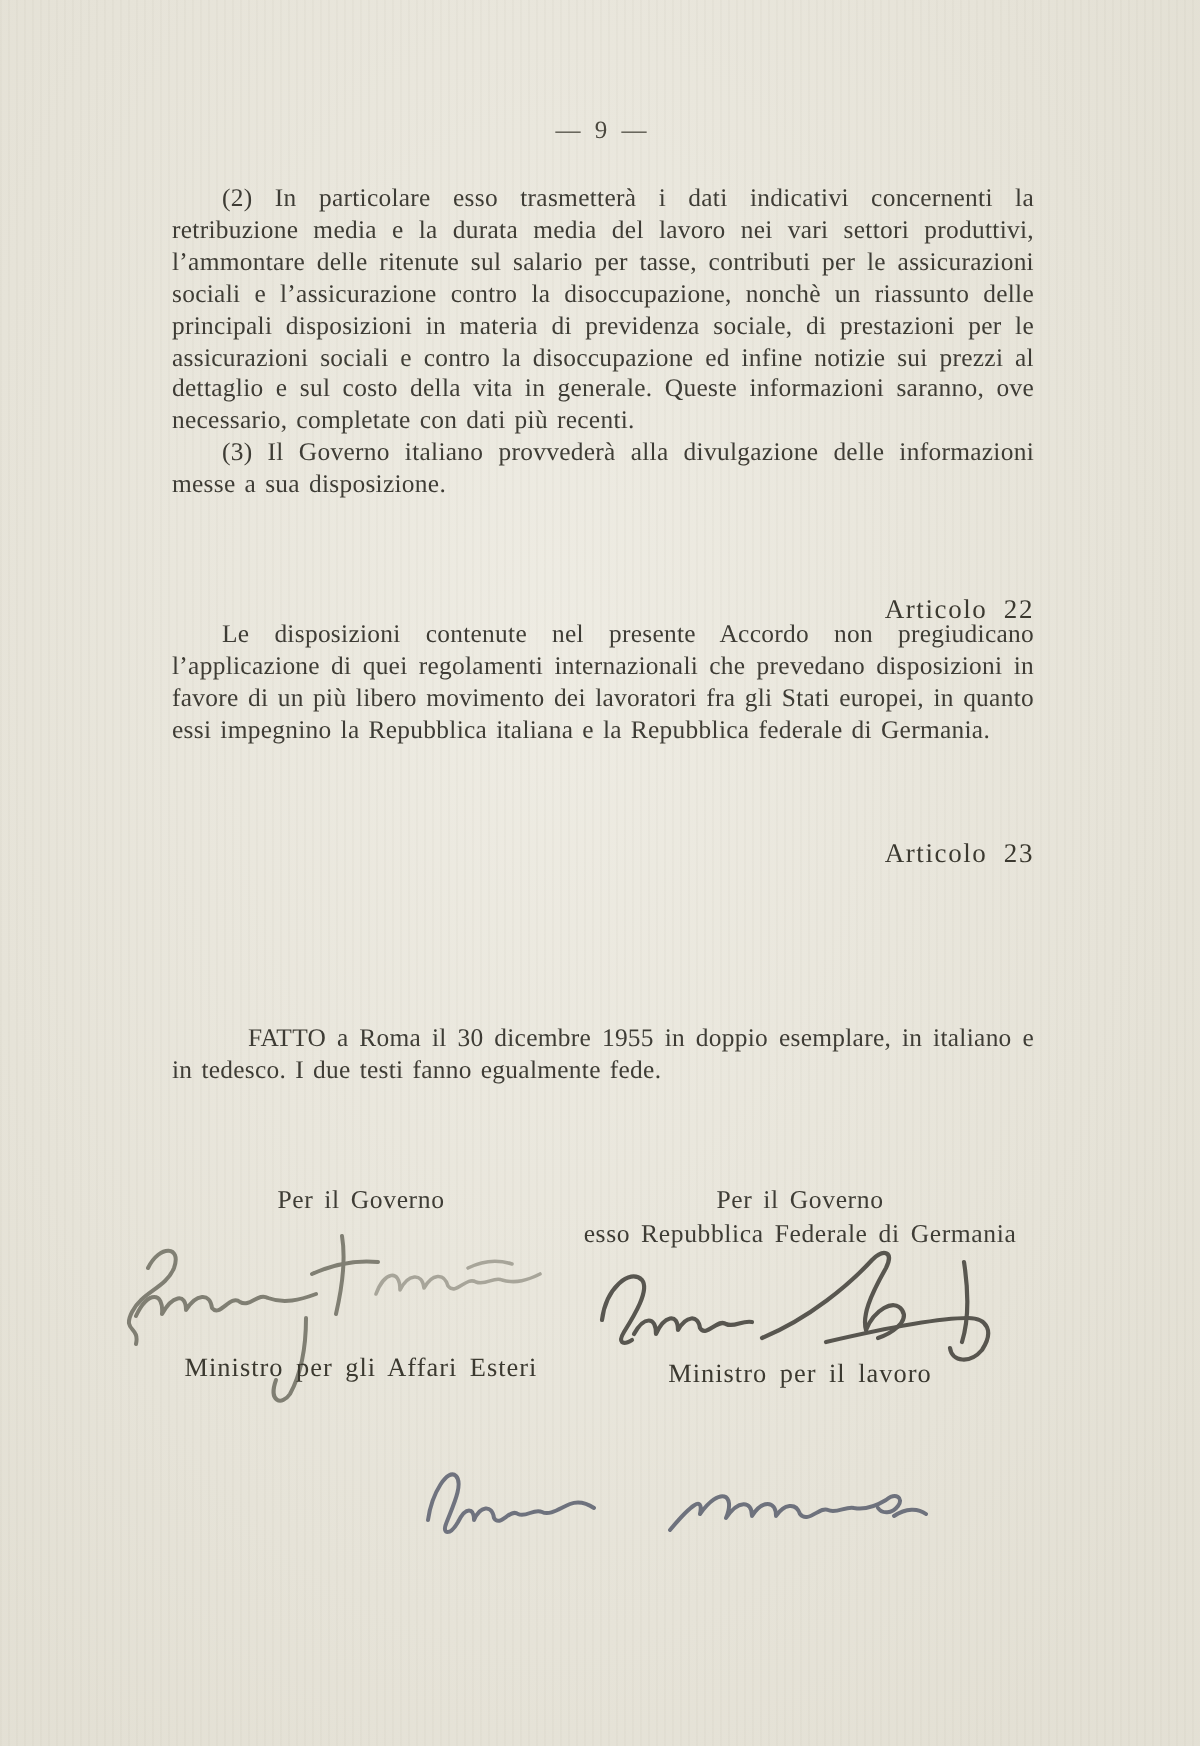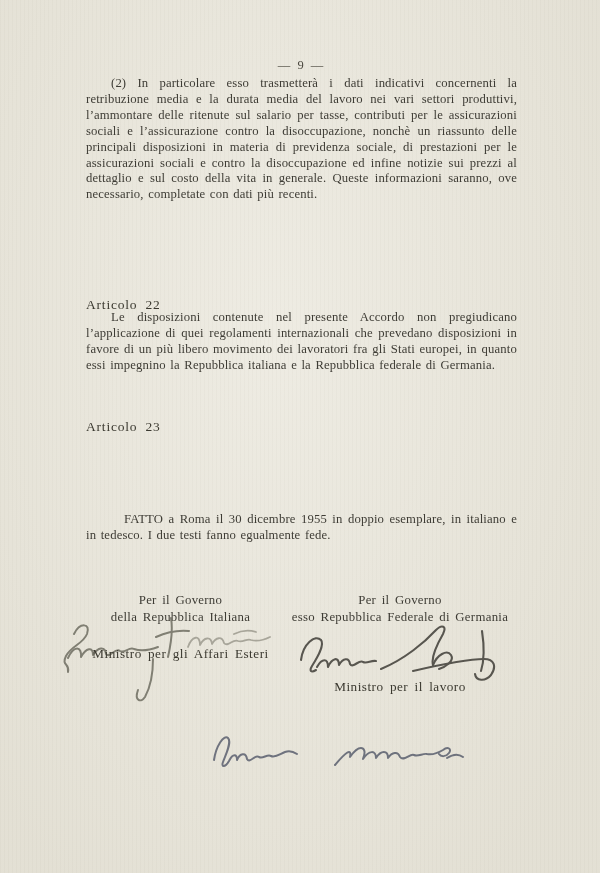--- a/index.html
+++ b/index.html
@@ -21,61 +21,61 @@
   .textcol{left:86px;width:431px;}
   .pagenum{
     top:58px;text-align:center;font-size:12.5px;letter-spacing:2px;color:#4a473e;
   }
   .body-text{
     font-size:12.7px;line-height:15.9px;text-align:justify;text-align-last:left;
     letter-spacing:0.15px;word-spacing:1.2px;color:#3e3c35;
   }
   .body-text p{margin:0;text-indent:25px;}
   .heading{
-    text-align:left;font-size:13.5px;letter-spacing:0.8px;word-spacing:4px;color:#3b3930;
+    text-align:right;font-size:13.5px;letter-spacing:0.8px;word-spacing:4px;color:#3b3930;
   }
   .fatto p{text-indent:38px;}
   .sig-caption{
     text-align:center;font-size:12.8px;line-height:17px;
     letter-spacing:0.3px;word-spacing:2px;color:#3e3c35;
   }
   .sig-caption .cap-line{display:block;}
   .minister{
     text-align:center;font-size:13.2px;letter-spacing:0.5px;word-spacing:2.5px;color:#3b3930;
   }
   .sig-svg{display:block;}
   .sig-svg path{fill:none;stroke-linecap:round;stroke-linejoin:round;}
 </style>
 </head>
 <body>
 
 <div class="page">
 
   <div class="abs textcol pagenum">— 9 —</div>
 
-  <div class="abs textcol body-text" style="top:76px">
+  <div class="abs textcol body-text" style="top:92px">
     <p>(2) In particolare esso trasmetterà i dati indicativi concernenti la retribuzione media e la durata media del lavoro nei vari settori produttivi, l’ammontare delle ritenute sul salario per tasse, contributi per le assicurazioni sociali e l’assicurazione contro la disoccupazione, nonchè un riassunto delle principali disposizioni in materia di previdenza sociale, di prestazioni per le assicurazioni sociali e contro la disoccupazione ed infine notizie sui prezzi al dettaglio e sul costo della vita in generale. Queste informazioni saranno, ove necessario, completate con dati più recenti.</p>
+    <p>(3) Il Governo italiano provvederà alla divulgazione delle informazioni messe a sua disposizione.</p>
   </div>
 
   <div class="abs textcol heading" style="top:297px">Articolo 22</div>
 
   <div class="abs textcol body-text" style="top:310px">
     <p>Le disposizioni contenute nel presente Accordo non pregiudicano l’applicazione di quei regolamenti internazionali che prevedano disposizioni in favore di un più libero movimento dei lavoratori fra gli Stati europei, in quanto essi impegnino la Repubblica italiana e la Repubblica federale di Germania.</p>
   </div>
 
   <div class="abs textcol heading" style="top:419px">Articolo 23</div>
 
 
   <div class="abs textcol body-text fatto" style="top:512px">
     <p>FATTO a Roma il 30 dicembre 1955 in doppio esemplare, in italiano e in tedesco. I due testi fanno egualmente fede.</p>
   </div>
 
   <div class="abs sig-caption" style="top:592px;left:58px;width:245px">
     <span class="cap-line">Per il Governo</span>
-    <span class="cap-line">della Repubblica Italiana</span>
   </div>
 
   <div class="abs sig-caption" style="top:592px;left:278px;width:244px">
     <span class="cap-line">Per il Governo</span>
     <span class="cap-line">esso Repubblica Federale di Germania</span>
   </div>
 
   <svg class="abs sig-svg" style="left:40px;top:610px" width="240" height="105" viewBox="0 0 240 105" aria-hidden="true">
     <g stroke="#6f6e62" stroke-width="2" opacity="0.85">
       <path d="M 34 24 C 40 12 51 13 47 24 C 43 34 31 36 26 46 C 21 56 30 53 28 62"></path>
@@ -94,21 +94,21 @@
     <g stroke="#494741" stroke-width="2.1" opacity="0.9">
       <path d="M 16 42 C 18 26 30 16 36 22 C 40 27 32 40 27 48 C 24 53 26 55 31 52"></path>
       <path d="M 32 49 c 5 -9 11 -9 11 0 c 4 -9 11 -11 11 -2 c 4 -7 10 -8 11 -1 c 3 5 9 -5 13 -2 c 4 2 8 -2 13 -1"></path>
       <path d="M 96 51 C 120 41 140 24 151 12 C 157 6 162 8 158 16 C 150 30 146 40 148 47"></path>
       <path d="M 148 47 C 152 37 162 31 166 37 C 170 43 160 49 154 51"></path>
       <path d="M 128 53 C 158 46 184 41 199 41 C 209 41 212 48 206 57 C 200 64 191 63 190 56"></path>
       <path d="M 197 13 C 199 26 200 40 196 53"></path>
     </g>
   </svg>
 
-  <div class="abs minister" style="top:646px;left:58px;width:245px">Ministro per gli Affari Esteri</div>
+  <div class="abs minister" style="top:676px;left:58px;width:245px">Ministro per gli Affari Esteri</div>
 
   <div class="abs minister" style="top:679px;left:278px;width:244px">Ministro per il lavoro</div>
 
   <svg class="abs sig-svg" style="left:200px;top:722px" width="290" height="62" viewBox="0 0 290 62" aria-hidden="true">
     <g stroke="#5a5f6e" stroke-width="2" opacity="0.85">
       <path d="M 14 38 C 16 24 24 12 28 16 C 32 20 26 32 23 40 C 21 45 25 46 29 39 c 4 -8 8 -7 8 -1 c 3 -7 9 -8 10 -1 c 3 5 8 -5 12 -2 c 4 2 8 -3 12 -1 c 4 2 9 -2 14 -4 c 5 -2 9 0 12 2"></path>
       <path d="M 135 43 C 145 31 152 25 150 35 C 160 21 168 25 163 37 c 6 -9 13 -9 13 -1 c 5 -8 12 -8 12 0 c 4 -6 10 -7 12 -1 c 4 5 10 -4 14 -2 c 4 2 9 -2 13 -1 c 5 1 11 -1 16 -4 c 5 -4 9 -1 6 3 c -3 4 -8 4 -10 1"></path>
       <path d="M 247 36 c 6 -4 12 -4 16 -1"></path>
     </g>
   </svg>

